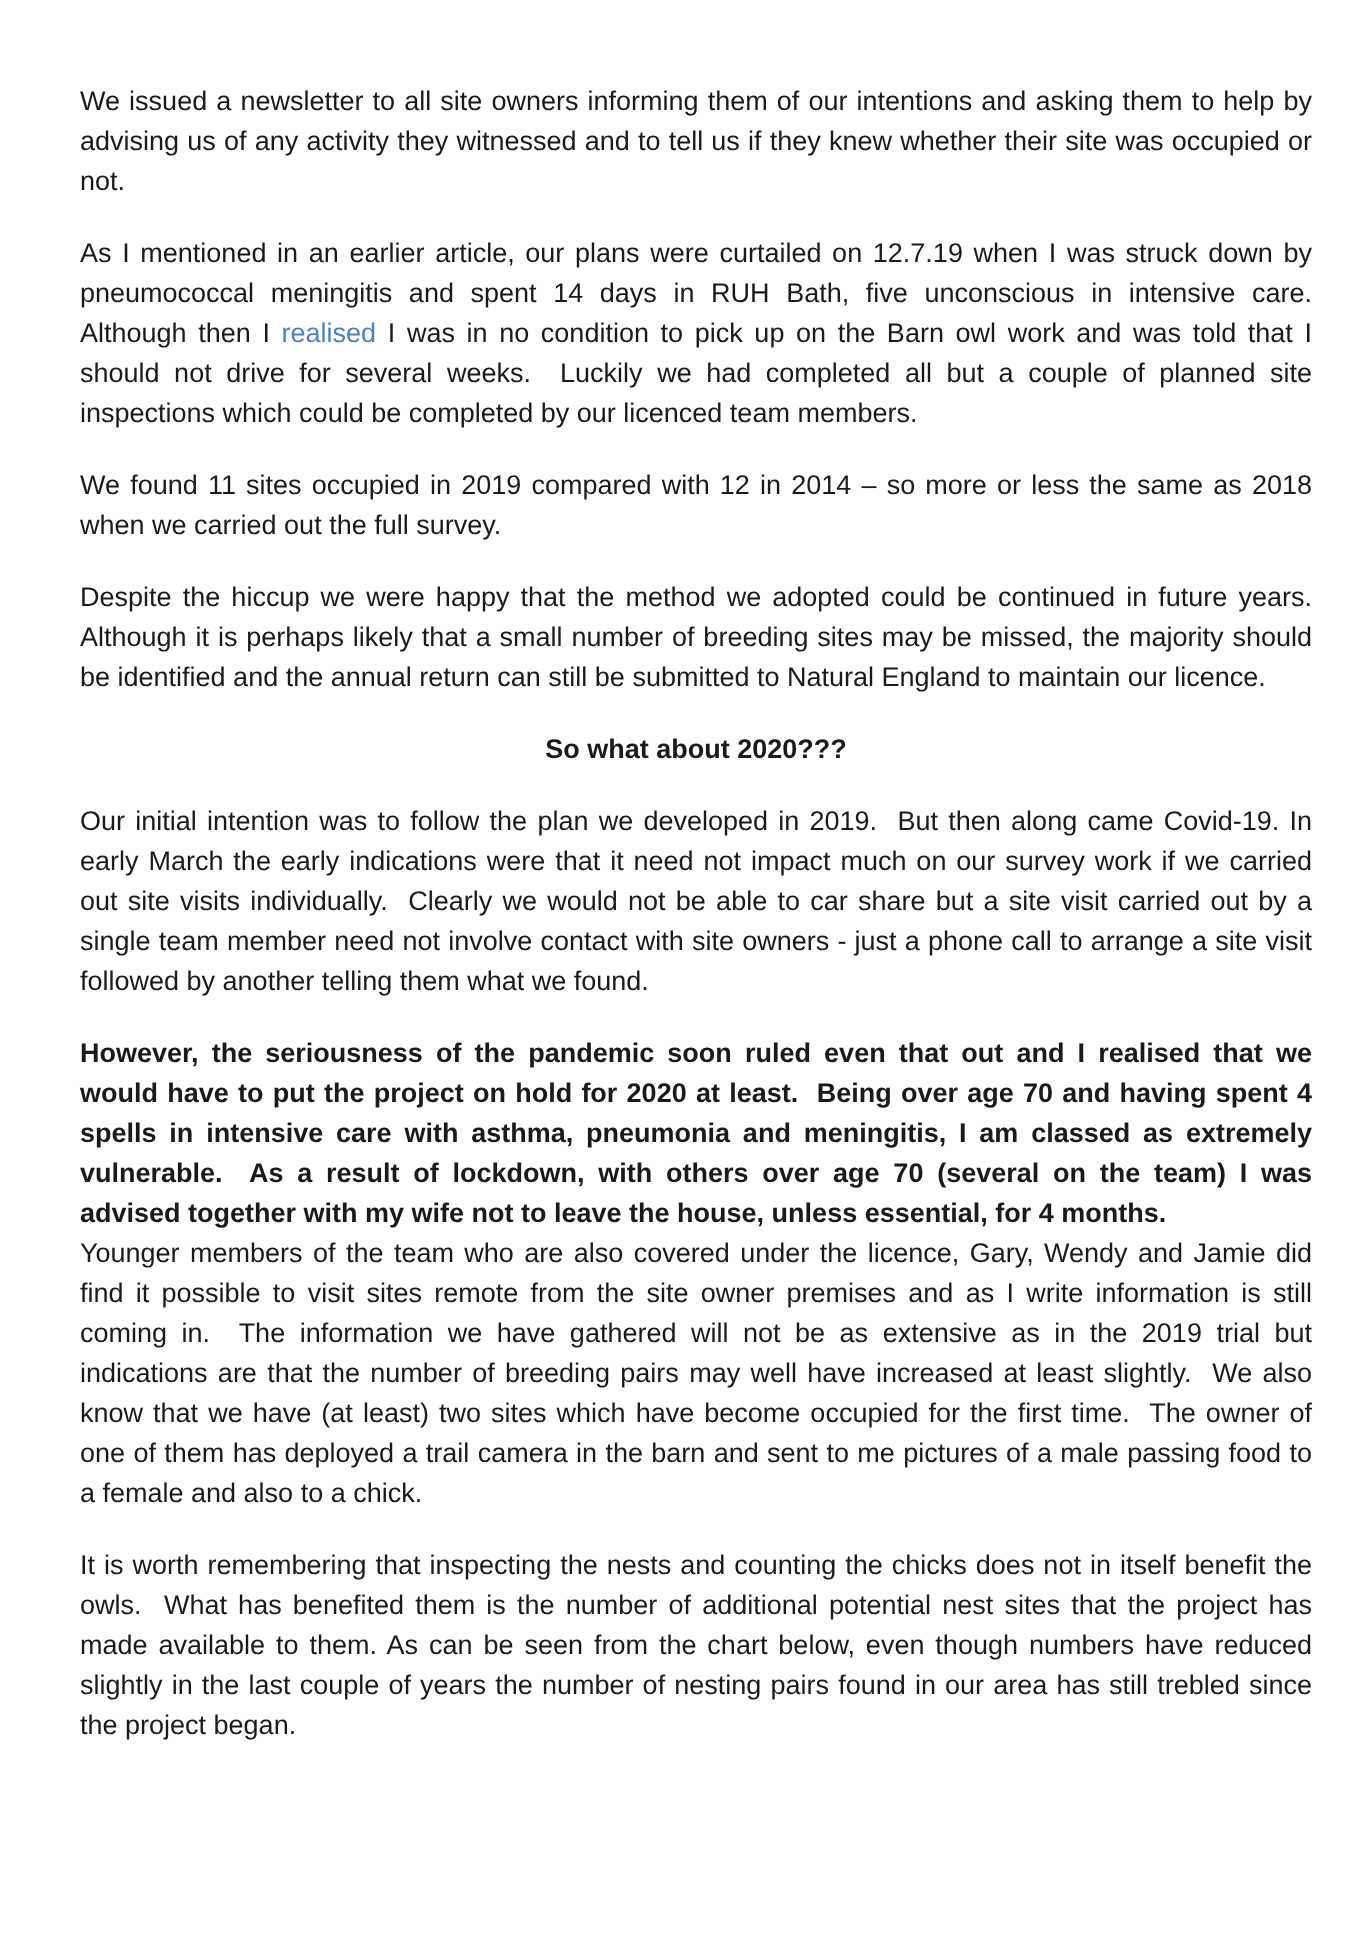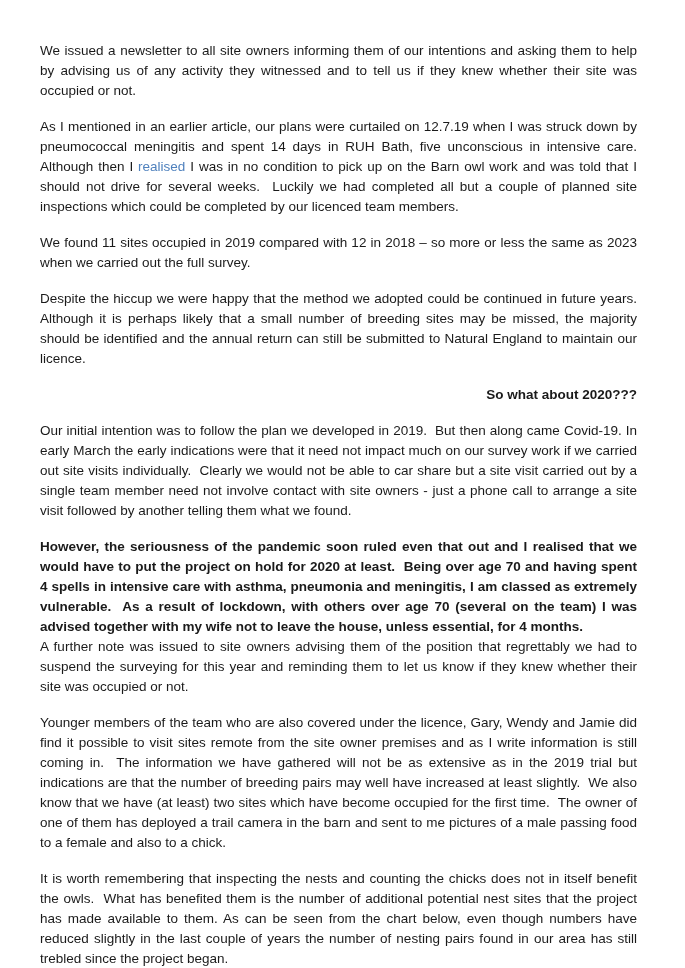--- a/index.html
+++ b/index.html
@@ -11,53 +11,52 @@
     margin: 0;
     padding: 0;
     background: var(--page-bg);
   }
   .page {
     position: relative;
     box-sizing: border-box;
     width: 685px;
     height: 968px;
     background: var(--page-bg);
-    padding: 41px 48px 0 40px;
+    padding: 41px 29px 0 40px;
     font-family: "Liberation Sans", sans-serif;
     font-size: 13.5px;
     line-height: 20px;
     color: var(--text-color);
     overflow: hidden;
   }
   .page p {
     margin: 0 0 16px 0;
     text-align: justify;
     white-space: pre-wrap;
   }
   .page p.heading {
     font-weight: bold;
-    text-align: right;
+    text-align: center;
   }
   .page p.tight {
     margin-bottom: 0;
     font-weight: bold;
   }
   .link {
     color: var(--link-color);
   }
 </style>
 </head>
 <body>
 
 <div class="page">
   <main>
       <p class="body"><span class="">We issued a newsletter to all site owners informing them of our intentions and asking them to help by advising us of any activity they witnessed and to tell us if they knew whether their site was occupied or not.</span></p>
       <p class="body"><span class="">As I mentioned in an earlier article, our plans were curtailed on 12.7.19 when I was struck down by pneumococcal meningitis and spent 14 days in RUH Bath, five unconscious in intensive care.  Although then I </span><span class="link">realised</span><span class=""> I was in no condition to pick up on the Barn owl work and was told that I should not drive for several weeks.  Luckily we had completed all but a couple of planned site inspections which could be completed by our licenced team members.</span></p>
-      <p class="body"><span class="">We found 11 sites occupied in 2019 compared with 12 in 2018 – so more or less the same as 2023 when we carried out the full survey.</span></p>
+      <p class="body"><span class="">We found 11 sites occupied in 2019 compared with 12 in 2014 – so more or less the same as 2018 when we carried out the full survey.</span></p>
       <p class="body"><span class="">Despite the hiccup we were happy that the method we adopted could be continued in future years.  Although it is perhaps likely that a small number of breeding sites may be missed, the majority should be identified and the annual return can still be submitted to Natural England to maintain our licence.</span></p>
       <p class="heading"><span class="">So what about 2020???</span></p>
       <p class="body"><span class="">Our initial intention was to follow the plan we developed in 2019.  But then along came Covid-19. In early March the early indications were that it need not impact much on our survey work if we carried out site visits individually.  Clearly we would not be able to car share but a site visit carried out by a single team member need not involve contact with site owners - just a phone call to arrange a site visit followed by another telling them what we found.</span></p>
       <p class="body tight"><span class="">However, the seriousness of the pandemic soon ruled even that out and I realised that we would have to put the project on hold for 2020 at least.  Being over age 70 and having spent 4 spells in intensive care with asthma, pneumonia and meningitis, I am classed as extremely vulnerable.  As a result of lockdown, with others over age 70 (several on the team) I was advised together with my wife not to leave the house, unless essential, for 4 months.</span></p>
-      <p class="body"><span class="">A further note was issued to site owners advising them of the position that regrettably we had to suspend the surveying for this year and reminding them to let us know if they knew whether their site was occupied or not.</span></p>
       <p class="body"><span class="">Younger members of the team who are also covered under the licence, Gary, Wendy and Jamie did find it possible to visit sites remote from the site owner premises and as I write information is still coming in.  The information we have gathered will not be as extensive as in the 2019 trial but indications are that the number of breeding pairs may well have increased at least slightly.  We also know that we have (at least) two sites which have become occupied for the first time.  The owner of one of them has deployed a trail camera in the barn and sent to me pictures of a male passing food to a female and also to a chick.</span></p>
       <p class="body"><span class="">It is worth remembering that inspecting the nests and counting the chicks does not in itself benefit the owls.  What has benefited them is the number of additional potential nest sites that the project has made available to them. As can be seen from the chart below, even though numbers have reduced slightly in the last couple of years the number of nesting pairs found in our area has still trebled since the project began.</span></p>
     </main>
 </div>
 
 </body></html>

